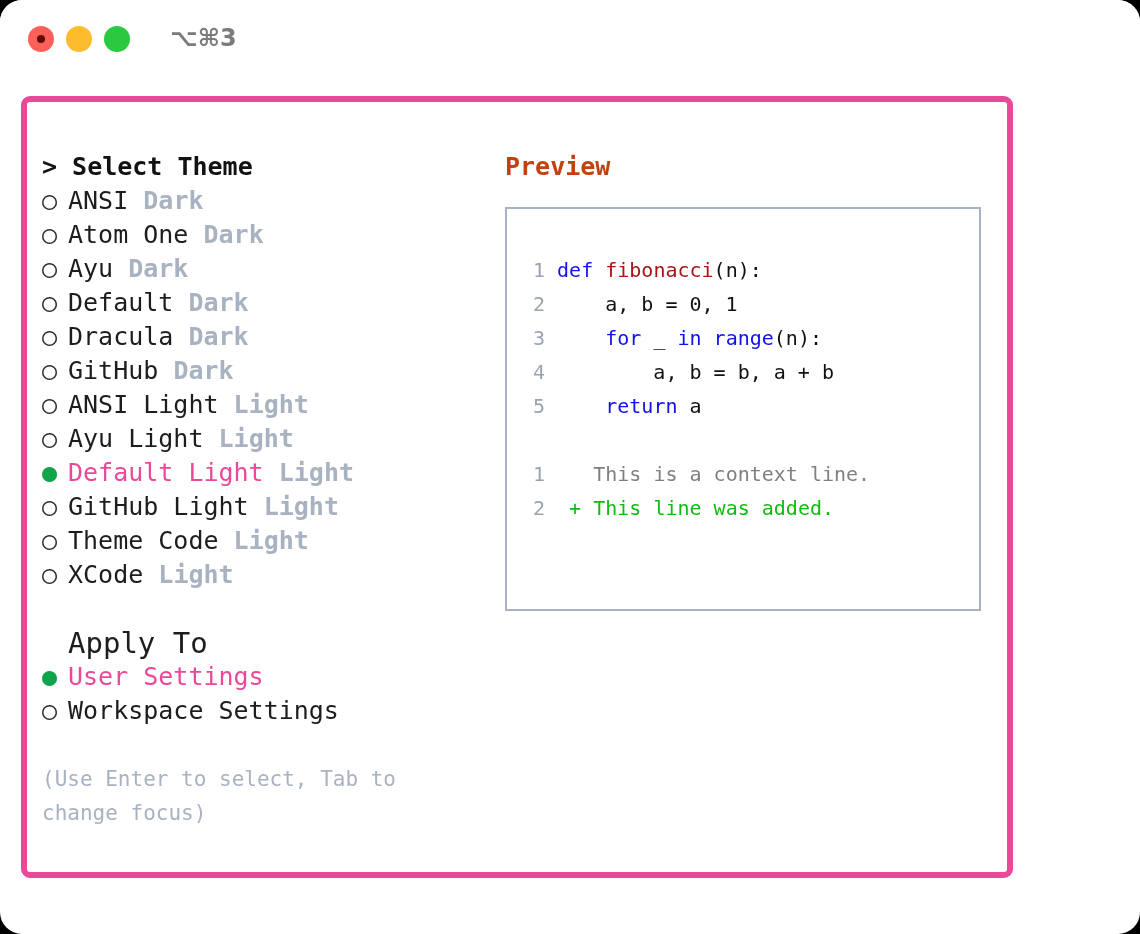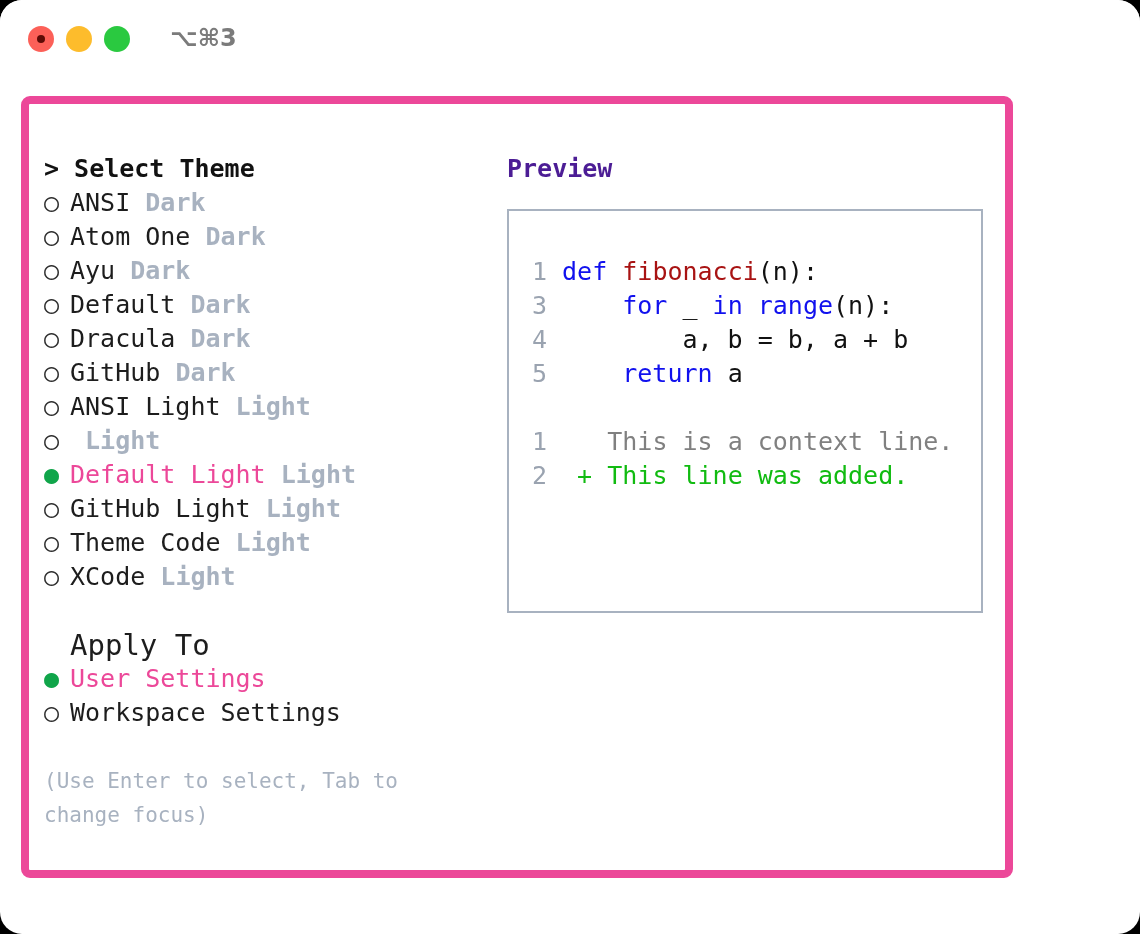--- a/index.html
+++ b/index.html
@@ -71,21 +71,21 @@
     font-family: "DejaVu Sans", sans-serif;
   }
 
   
   .panel {
     position: absolute;
     left: 21px;
     top: 96px;
     width: 992px;
     height: 782px;
-    border: 8px solid #ec4899;
+    border: 6px solid #ec4899;
     border-radius: 9px;
     background: #ffffff;
     box-sizing: border-box;
   }
 
   .content {
     position: absolute;
     left: 0; top: 0;
     width: 100%;
     height: 100%;
@@ -151,40 +151,40 @@
   
   .right-col {
     position: absolute;
     left: 478px;
     top: 48px;
     width: 500px;
   }
   .preview-title {
     font-size: 25px;
     font-weight: bold;
-    color: #4c1d95;
+    color: #c2410c;
     line-height: 34px;
   }
   .preview-box {
     margin-top: 23px;
     width: 476px;
     height: 404px;
     border: 2px solid #a8b2c0;
     box-sizing: border-box;
     background: #ffffff;
     position: relative;
   }
   .code-area {
     position: absolute;
     left: 12px;
     top: 44px;
     right: 6px;
   }
   .code-line {
-    font-size: 25px;
+    font-size: 20px;
     line-height: 34px;
     white-space: pre;
   }
   .lineno {
     display: inline-block;
     width: 26px;
     text-align: right;
     color: #9aa3b0;
   }
   .kw   { color: #1111ee; }
@@ -215,21 +215,21 @@
       <div class="left-col">
         <div class="heading">&gt; Select Theme</div>
         <div id="theme-options">
             <div class="opt-row"><span class="bullet">○</span><span class="opt-name">ANSI</span><span> </span><span class="opt-cat">Dark</span></div>
             <div class="opt-row"><span class="bullet">○</span><span class="opt-name">Atom One</span><span> </span><span class="opt-cat">Dark</span></div>
             <div class="opt-row"><span class="bullet">○</span><span class="opt-name">Ayu</span><span> </span><span class="opt-cat">Dark</span></div>
             <div class="opt-row"><span class="bullet">○</span><span class="opt-name">Default</span><span> </span><span class="opt-cat">Dark</span></div>
             <div class="opt-row"><span class="bullet">○</span><span class="opt-name">Dracula</span><span> </span><span class="opt-cat">Dark</span></div>
             <div class="opt-row"><span class="bullet">○</span><span class="opt-name">GitHub</span><span> </span><span class="opt-cat">Dark</span></div>
             <div class="opt-row"><span class="bullet">○</span><span class="opt-name">ANSI Light</span><span> </span><span class="opt-cat">Light</span></div>
-            <div class="opt-row"><span class="bullet">○</span><span> </span><span class="opt-cat">Light</span></div>
+            <div class="opt-row"><span class="bullet">○</span><span class="opt-name">Ayu Light</span><span> </span><span class="opt-cat">Light</span></div>
             <div class="opt-row selected"><span class="bullet sel">●</span><span class="opt-name">Default Light</span><span> </span><span class="opt-cat">Light</span></div>
             <div class="opt-row"><span class="bullet">○</span><span class="opt-name">GitHub Light</span><span> </span><span class="opt-cat">Light</span></div>
             <div class="opt-row"><span class="bullet">○</span><span class="opt-name">Theme Code</span><span> </span><span class="opt-cat">Light</span></div>
             <div class="opt-row"><span class="bullet">○</span><span class="opt-name">XCode</span><span> </span><span class="opt-cat">Light</span></div>
           </div>
 
         <div class="spacer"></div>
 
         <div class="section-label">Apply To</div>
         <div id="apply-options">
@@ -239,20 +239,21 @@
 
         <div class="hint">(Use Enter to select, Tab to change focus)</div>
       </div>
 
       <div class="right-col">
         <div class="preview-title">Preview</div>
         <div class="preview-box">
           <div class="code-area">
             <div id="code-lines">
                 <div class="code-line"><span class="lineno">1</span><span class="plain"> </span><span class="kw">def</span><span class="plain"> </span><span class="fn">fibonacci</span><span class="plain">(n):</span></div>
+                <div class="code-line"><span class="lineno">2</span><span class="plain">     a, b = 0, 1</span></div>
                 <div class="code-line"><span class="lineno">3</span><span class="plain">     </span><span class="kw">for</span><span class="plain"> _ </span><span class="kw">in</span><span class="plain"> </span><span class="kw">range</span><span class="plain">(n):</span></div>
                 <div class="code-line"><span class="lineno">4</span><span class="plain">         a, b = b, a + b</span></div>
                 <div class="code-line"><span class="lineno">5</span><span class="plain">     </span><span class="kw">return</span><span class="plain"> a</span></div>
               </div>
             <div class="diff-gap"></div>
             <div id="diff-lines">
                 <div class="code-line"><span class="lineno">1</span><span class="plain">  </span><span class="ctx"> </span><span class="ctx"> This is a context line.</span></div>
                 <div class="code-line"><span class="lineno">2</span><span class="plain">  </span><span class="add">+</span><span class="add"> This line was added.</span></div>
               </div>
           </div>

